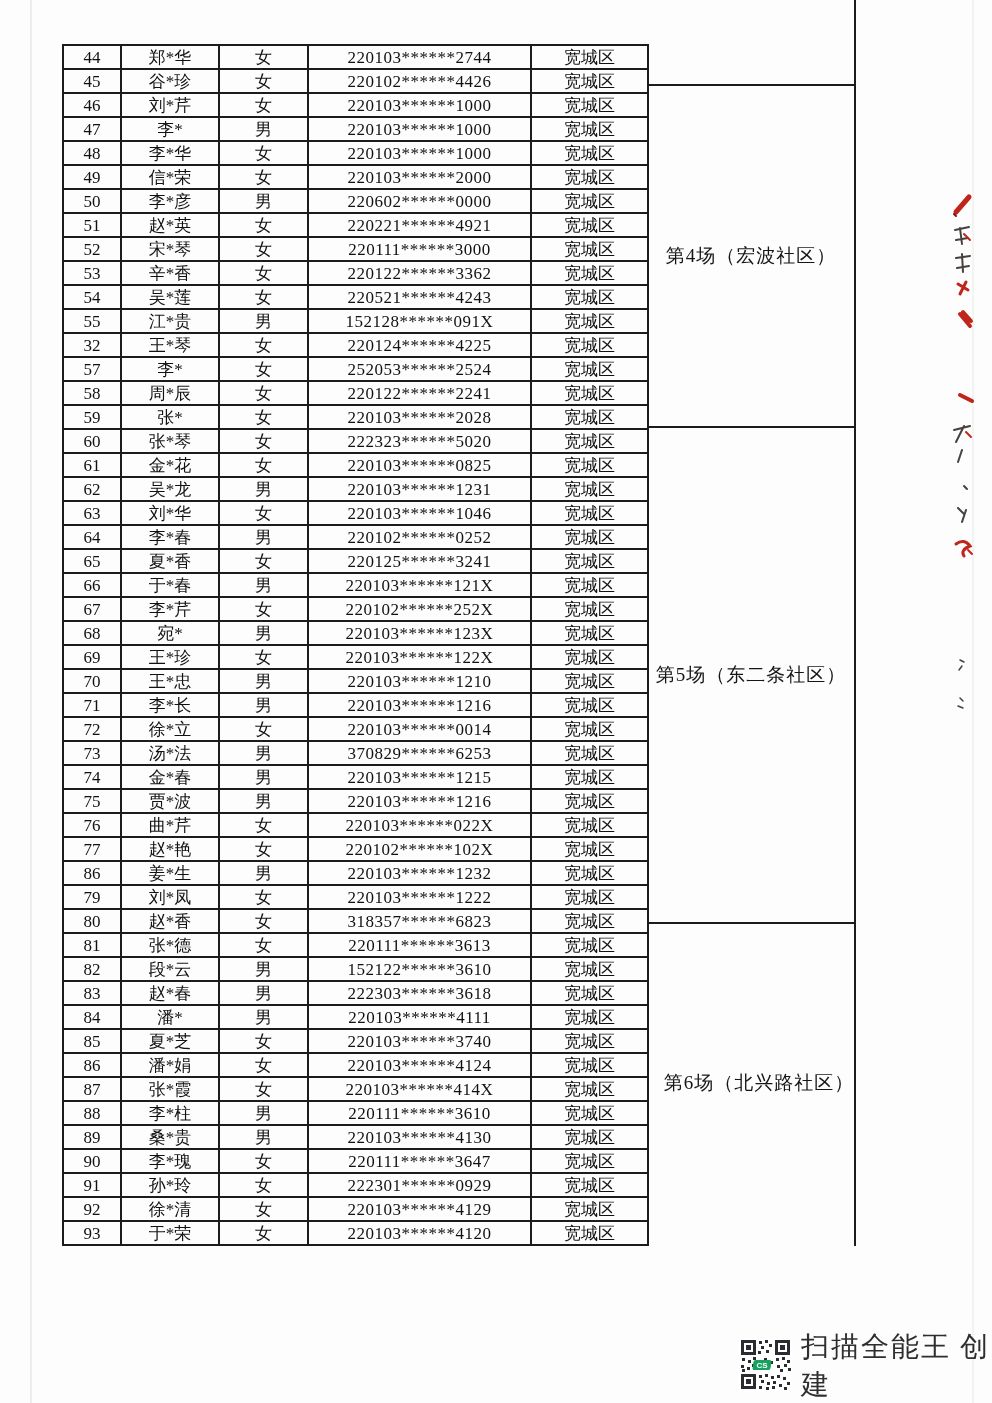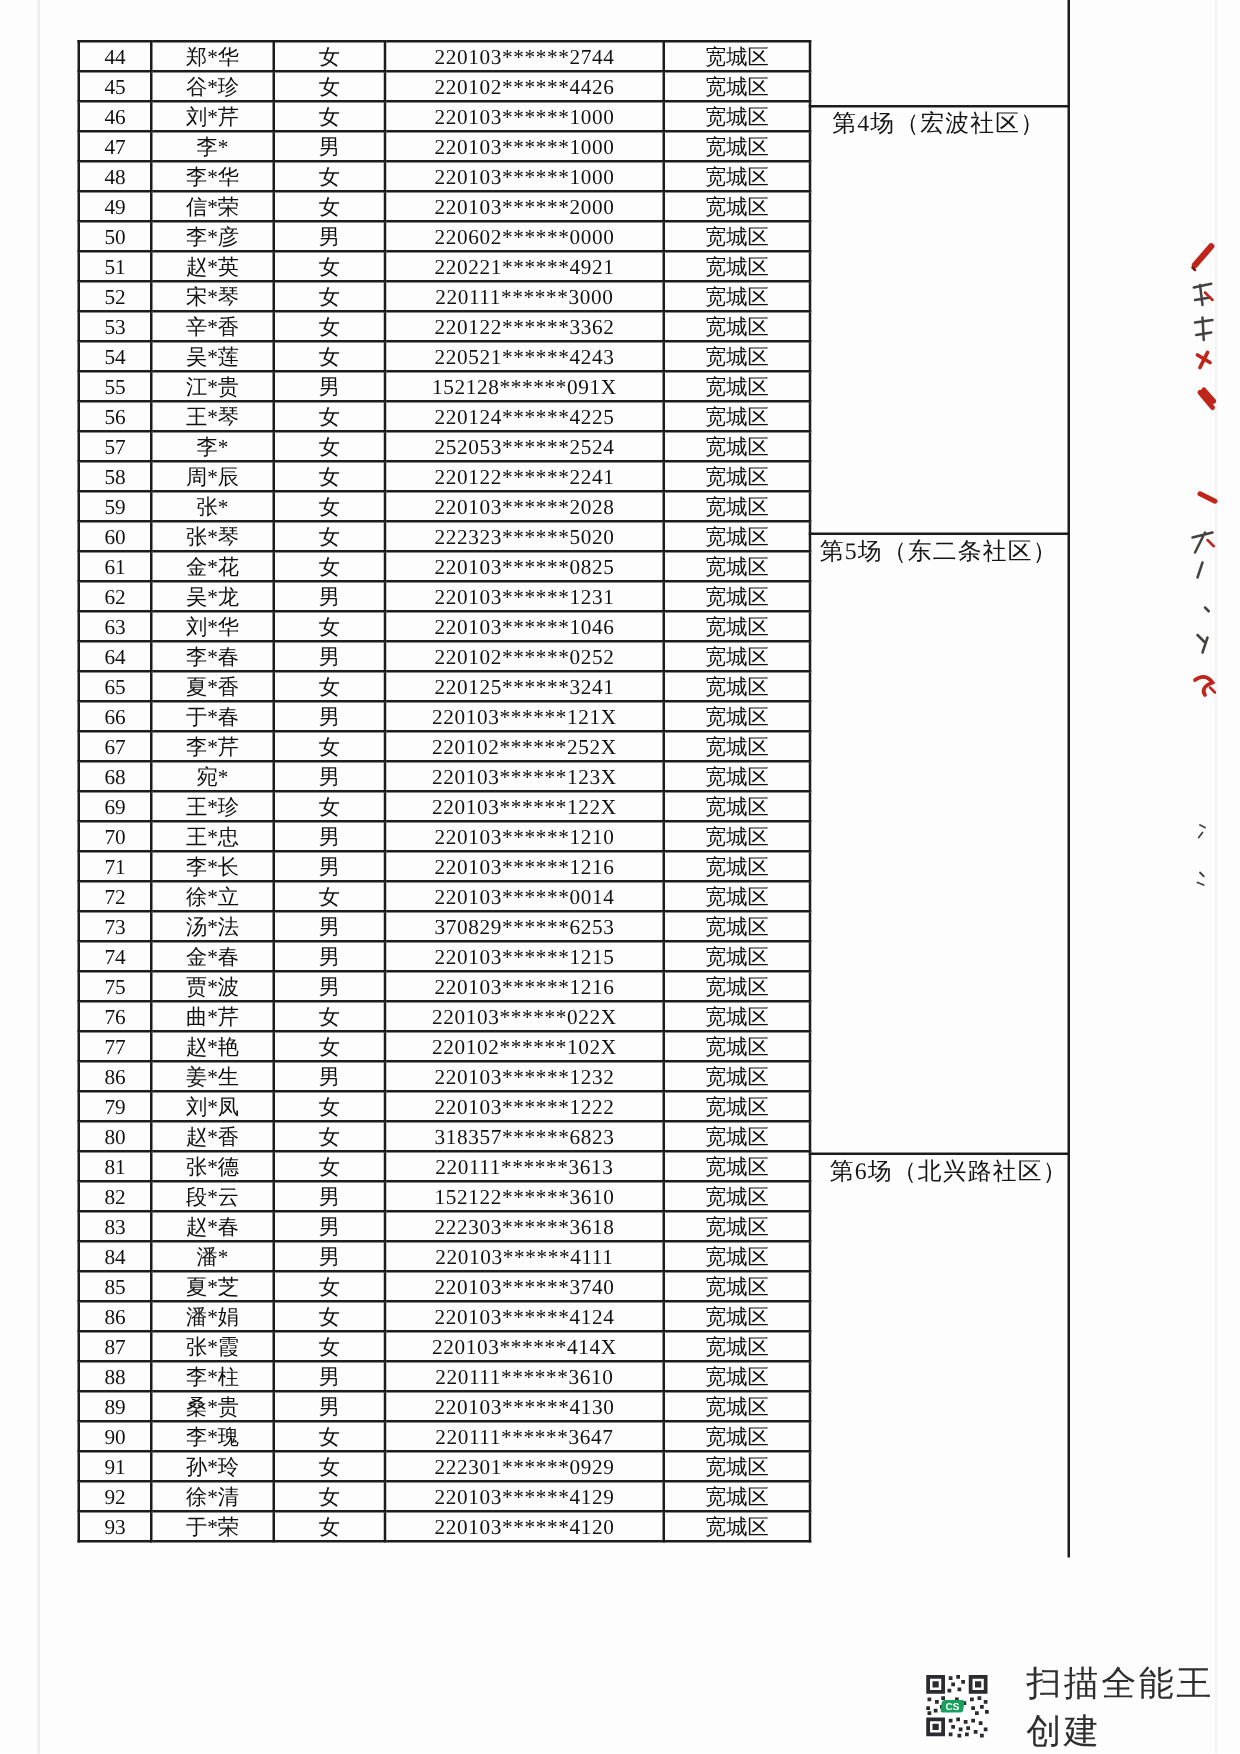--- a/index.html
+++ b/index.html
@@ -10,21 +10,21 @@
     overflow:hidden;
     font-family:"Liberation Serif","DejaVu Serif",serif;
     color:#111;
   }
   .paper-edge{position:absolute;top:0;width:2px;height:100%;background:#ededed;}
   .paper-edge.left{left:30px;}
   .paper-edge.right{left:972px;opacity:.6;}
 
   
   table.roster{
-    position:absolute;left:62px;top:32px;
+    position:absolute;left:62px;top:44px;
     width:585px;height:1202px;
     border-collapse:collapse;table-layout:fixed;
     border:2px solid #1c1c1c;
   }
   table.roster td{
     border:2px solid #1c1c1c;
     padding:0;text-align:center;vertical-align:middle;
     font-size:17px;line-height:1;
     white-space:nowrap;overflow:hidden;
   }
@@ -32,21 +32,21 @@
   td.c-idx{font-size:16px;}
   td.c-id{font-size:17px;letter-spacing:.5px;margin-top:14px;}
 
   
   .session-col{
     position:absolute;left:647px;top:40px;
     width:208px;height:1202px;
     display:flex;flex-direction:column;
   }
   .session-cell{
-    display:flex;justify-content:center;
+    display:flex;align-items:center;justify-content:center;
     border-bottom:2px solid #1c1c1c;
     box-sizing:border-box;
   }
   .session-cell.s1{height:48px;}
   .session-cell.s2{height:361px;}
   .session-cell.s3{height:523px;}
   .session-cell.s4{height:336px;border-bottom:none;margin-left:16px;}
   .session-label{font-size:19px;letter-spacing:1px;color:#151515;}
 
   
@@ -55,21 +55,20 @@
   
   .ink{position:absolute;left:930px;top:190px;width:50px;height:600px;}
 
   
   .qr{position:absolute;left:739px;top:1338px;width:53px;height:53px;}
   .scan-caption{
     position:absolute;left:801px;top:1341px;height:50px;
     display:flex;align-items:center;
     font-size:28px;letter-spacing:2px;color:#2e2e2e;
     font-family:"Liberation Serif","DejaVu Serif",serif;
-    margin-left:20px;
   }
 </style>
 </head>
 <body>
 
 <div class="page">
 
   <div class="paper-edge left"></div>
   <div class="paper-edge right"></div>
 
@@ -160,21 +159,21 @@
       <td class="c-dist">宽城区</td>
     </tr>
         <tr>
       <td class="c-idx">55</td>
       <td class="c-name">江*贵</td>
       <td class="c-gender">男</td>
       <td class="c-id">152128******091X</td>
       <td class="c-dist">宽城区</td>
     </tr>
         <tr>
-      <td class="c-idx">56</td>
+      <td class="c-idx">32</td>
       <td class="c-name">王*琴</td>
       <td class="c-gender">女</td>
       <td class="c-id">220124******4225</td>
       <td class="c-dist">宽城区</td>
     </tr>
         <tr>
       <td class="c-idx">57</td>
       <td class="c-name">李*</td>
       <td class="c-gender">女</td>
       <td class="c-id">252053******2524</td>

